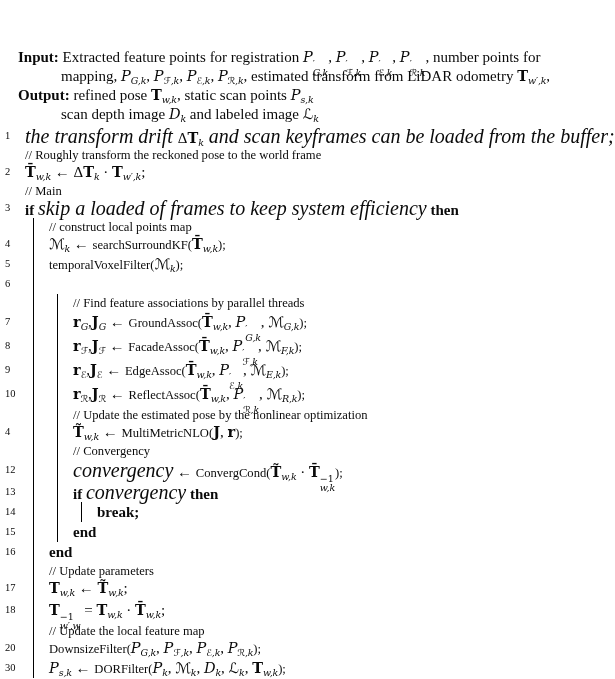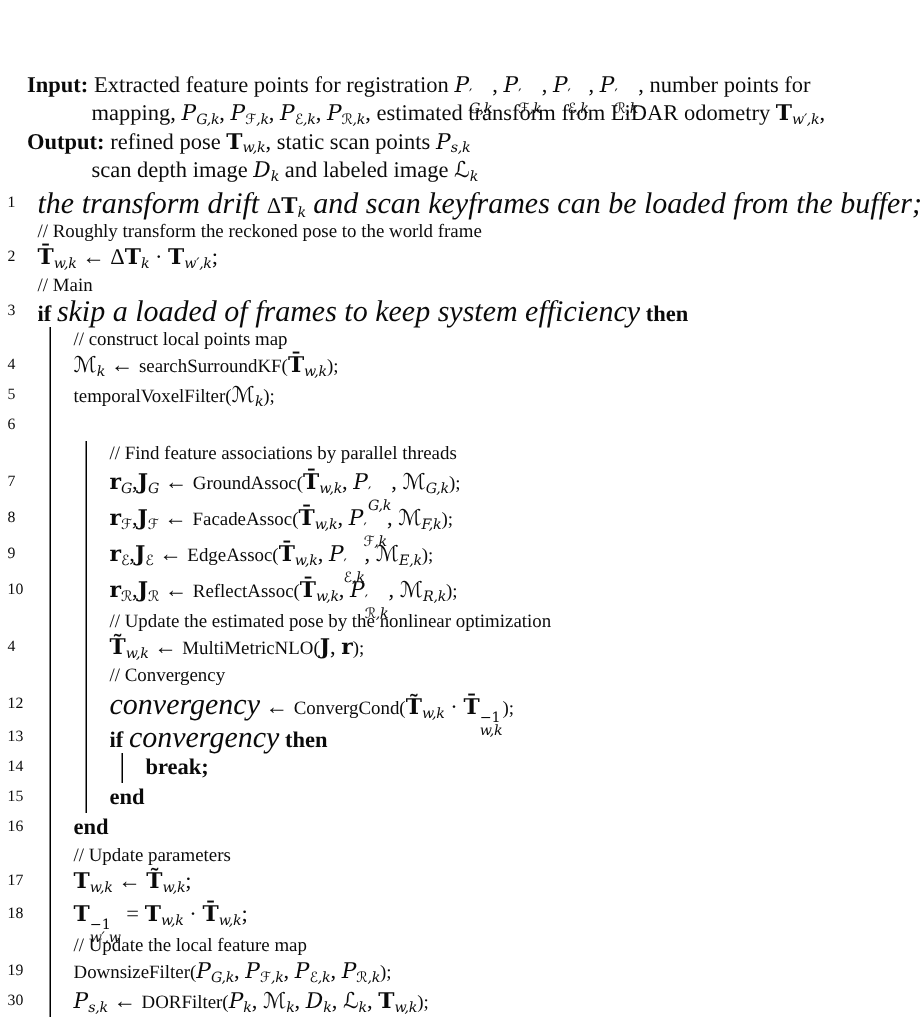--- a/index.html
+++ b/index.html
@@ -206,21 +206,21 @@
               <span class="u">−1</span>
               <span class="b">w′,w</span>
             </span></span><span class="segw"><span class="sg rm"> = </span></span><span class="segw"><span class="sg bf">T</span><span class="sb">w,k</span></span><span class="segw"><span class="sg rm"> · </span></span><span class="segw"><span class="sg bf">T̄</span><span class="sb">w,k</span></span><span class="segw"><span class="sg rm">;</span></span></span>
       </div>
       <div class="row cmt">
         <span class="num"></span>
         <span class="guide"></span>
         <span class="ct"><span class="segw"><span class="sg tt">// Update the local feature map</span></span></span>
       </div>
       <div class="row">
-        <span class="num">19</span>
+        <span class="num">20</span>
         <span class="guide"></span>
         <span class="ct"><span class="segw"><span class="sg tt">DownsizeFilter(</span></span><span class="segw"><span class="sg cal">P</span><span class="sb">G,k</span></span><span class="segw"><span class="sg rm">, </span></span><span class="segw"><span class="sg cal">P</span><span class="sb">ℱ,k</span></span><span class="segw"><span class="sg rm">, </span></span><span class="segw"><span class="sg cal">P</span><span class="sb">ℰ,k</span></span><span class="segw"><span class="sg rm">, </span></span><span class="segw"><span class="sg cal">P</span><span class="sb">ℛ,k</span></span><span class="segw"><span class="sg tt">);</span></span></span>
       </div>
       <div class="row">
         <span class="num">30</span>
         <span class="guide"></span>
         <span class="ct"><span class="segw"><span class="sg cal">P</span><span class="sb">s,k</span></span><span class="segw"><span class="sg rm"> ← </span></span><span class="segw"><span class="sg tt">DORFilter(</span></span><span class="segw"><span class="sg cal">P</span><span class="sb">k</span></span><span class="segw"><span class="sg rm">, </span></span><span class="segw"><span class="sg cal">ℳ</span><span class="sb">k</span></span><span class="segw"><span class="sg rm">, </span></span><span class="segw"><span class="sg cal">D</span><span class="sb">k</span></span><span class="segw"><span class="sg rm">, </span></span><span class="segw"><span class="sg cal">ℒ</span><span class="sb">k</span></span><span class="segw"><span class="sg rm">, </span></span><span class="segw"><span class="sg bf">T</span><span class="sb">w,k</span></span><span class="segw"><span class="sg tt">);</span></span></span>
       </div>
       <div class="row">
         <span class="num">22</span>

